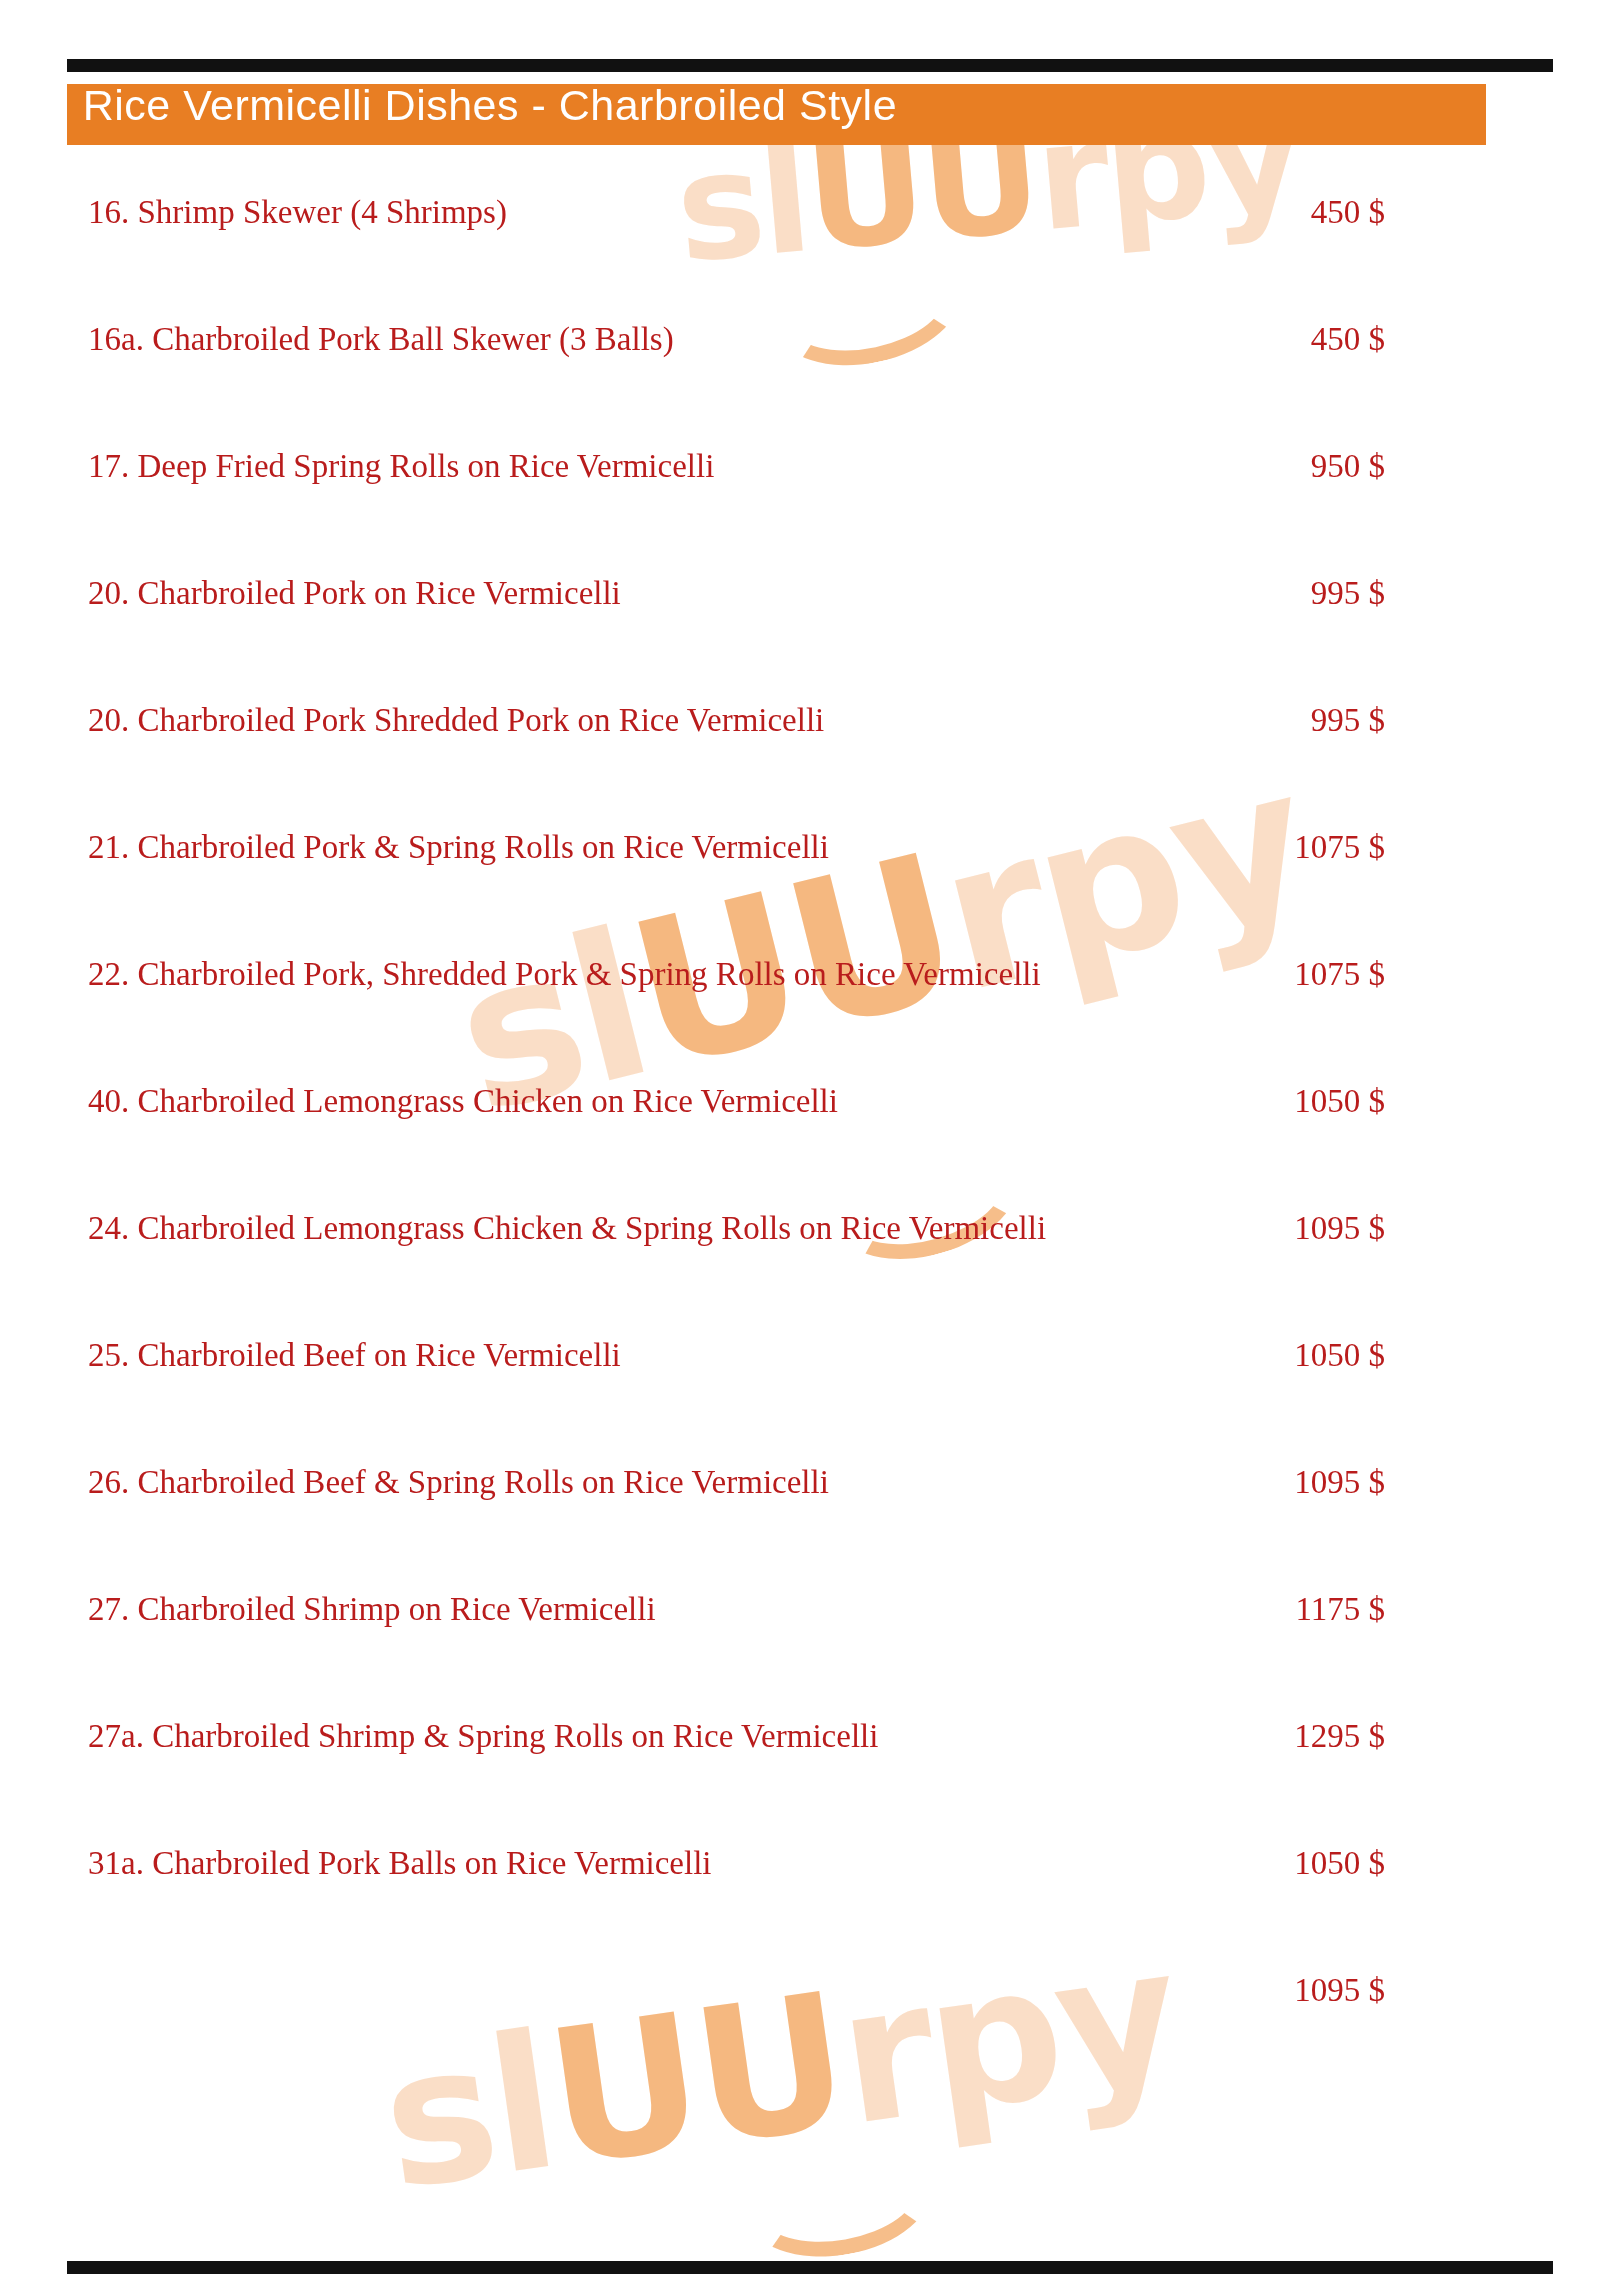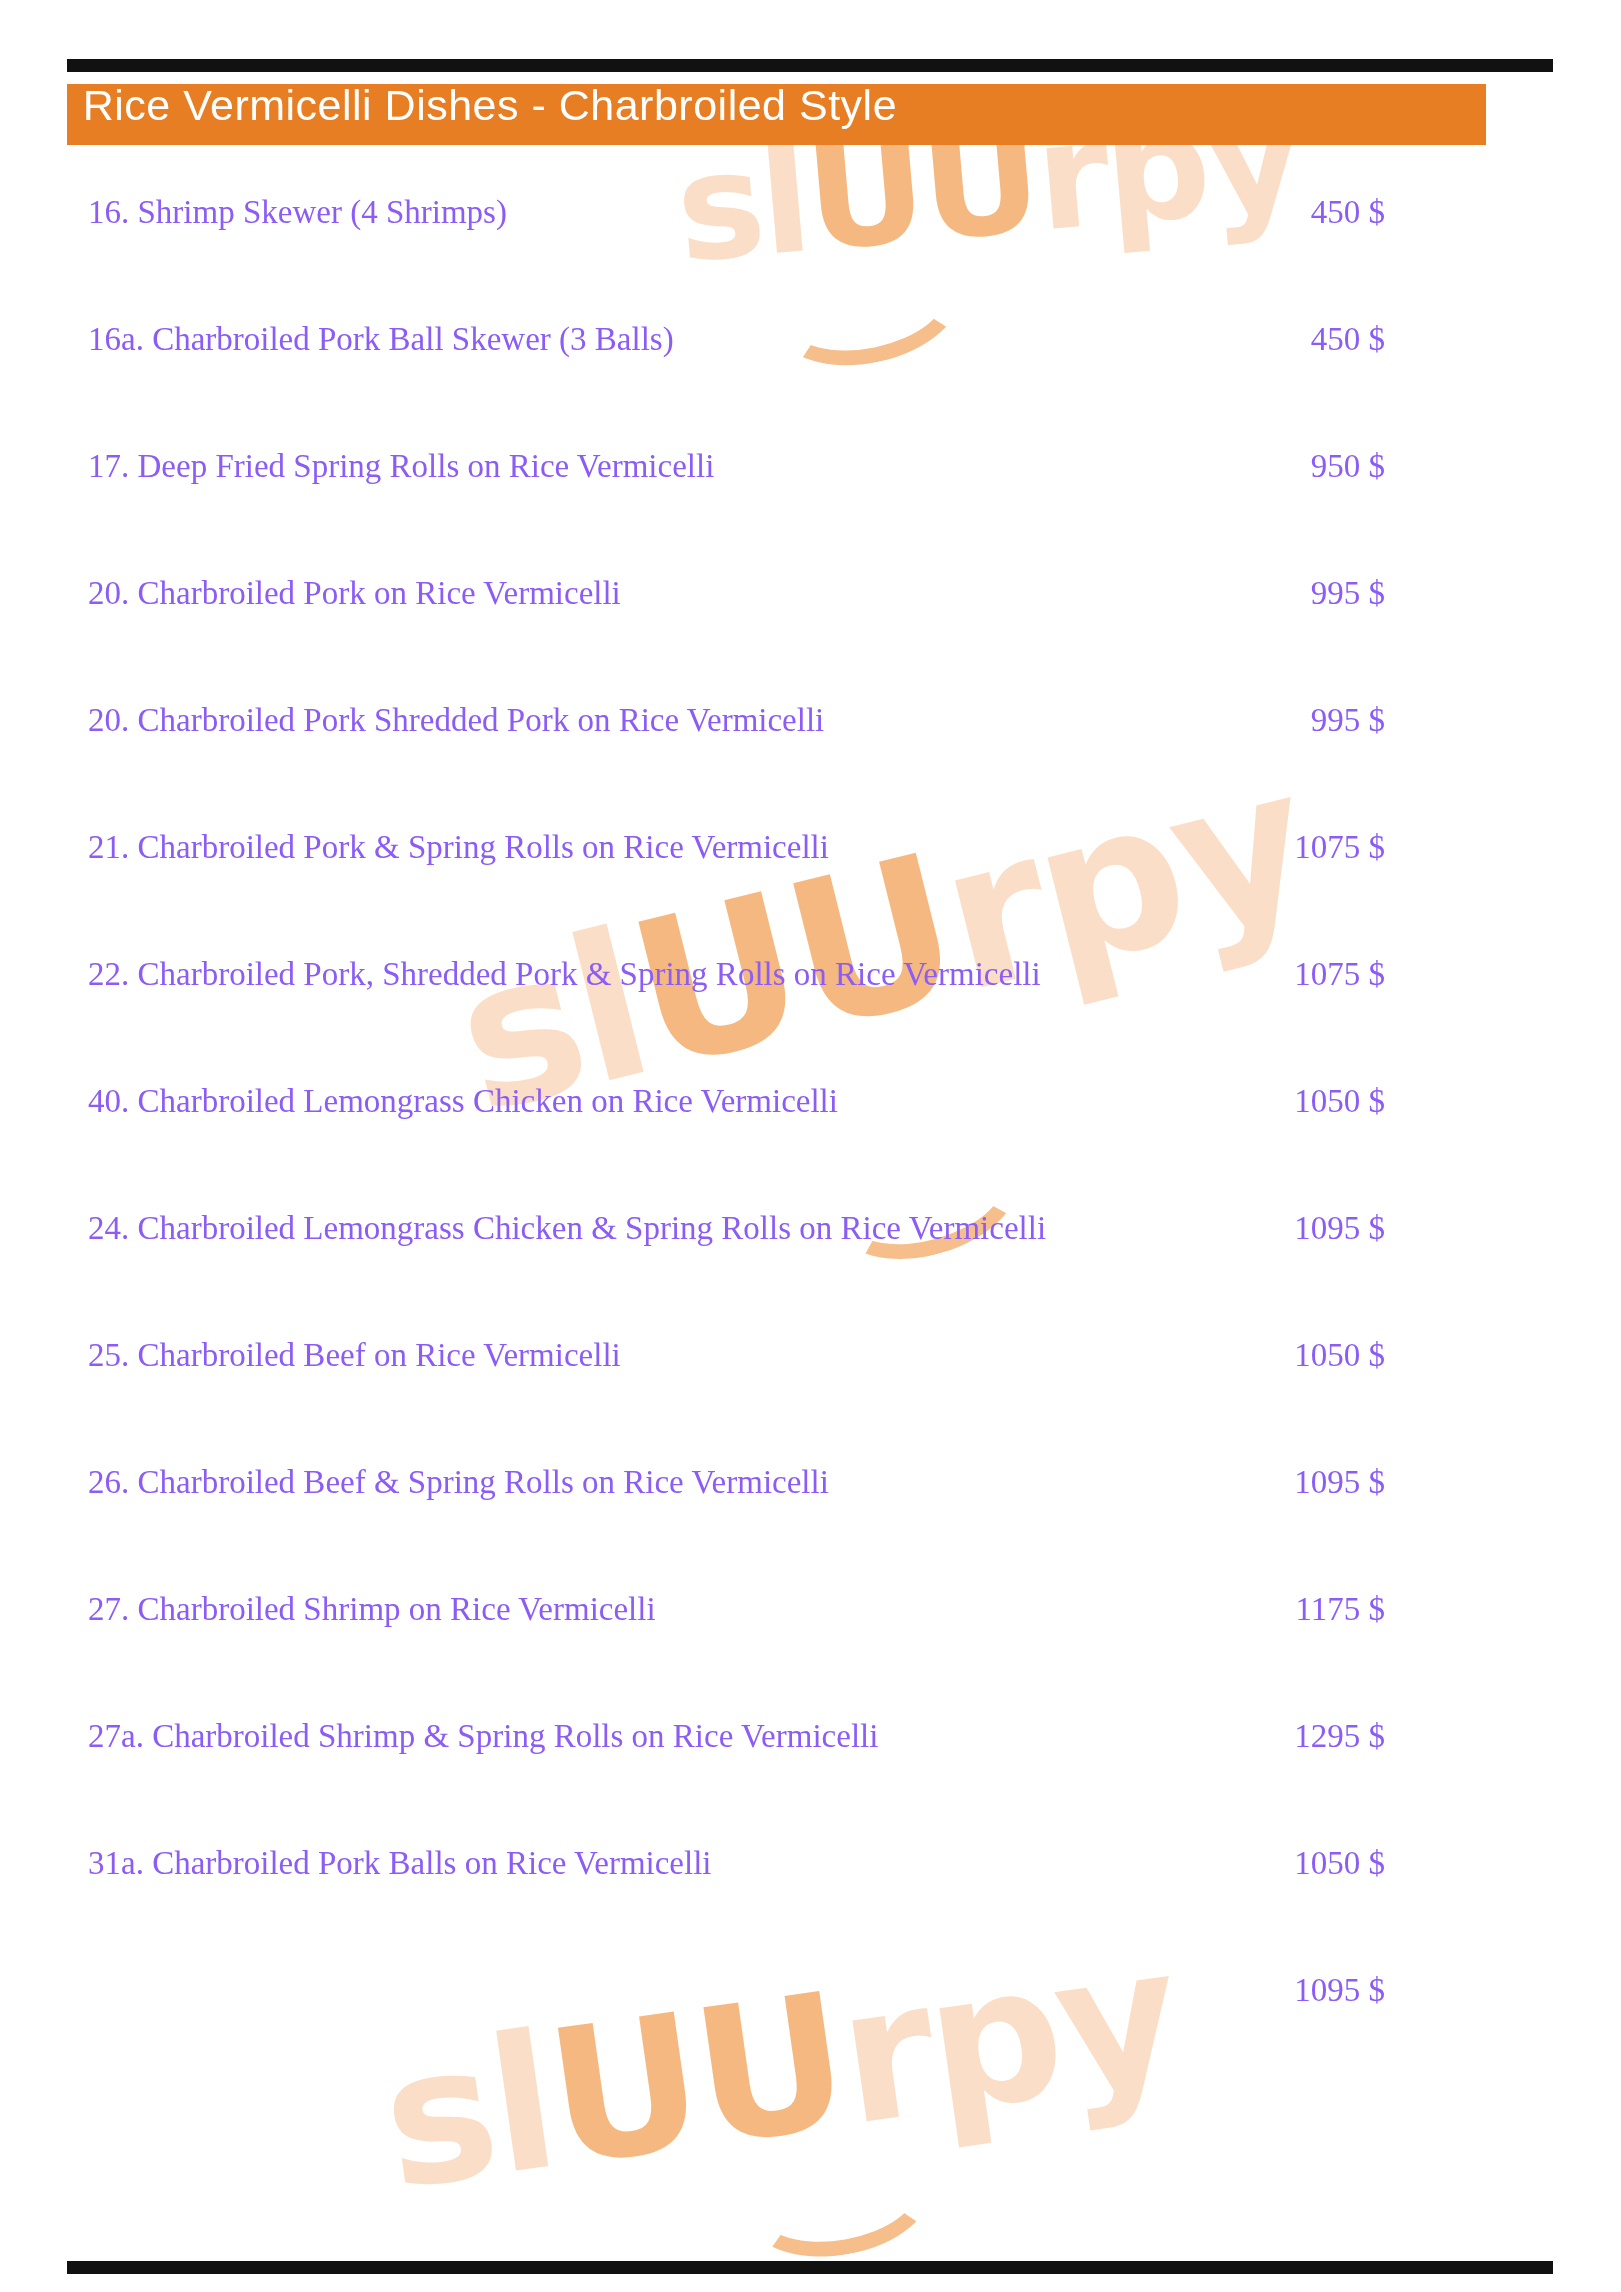--- a/index.html
+++ b/index.html
@@ -58,21 +58,21 @@
     top: 188px;
     width: 1297px;
     z-index: 1;
   }
   .menu-item {
     display: flex;
     align-items: center;
     margin-bottom: 78px;
     font-size: 33px;
     line-height: 49px;
-    color: #8b5cf6;
+    color: #b91c1c;
   }
   .item-name {
     width: 1042px;
   }
   .item-price {
     flex: 1;
     text-align: right;
     white-space: nowrap;
   }
 

